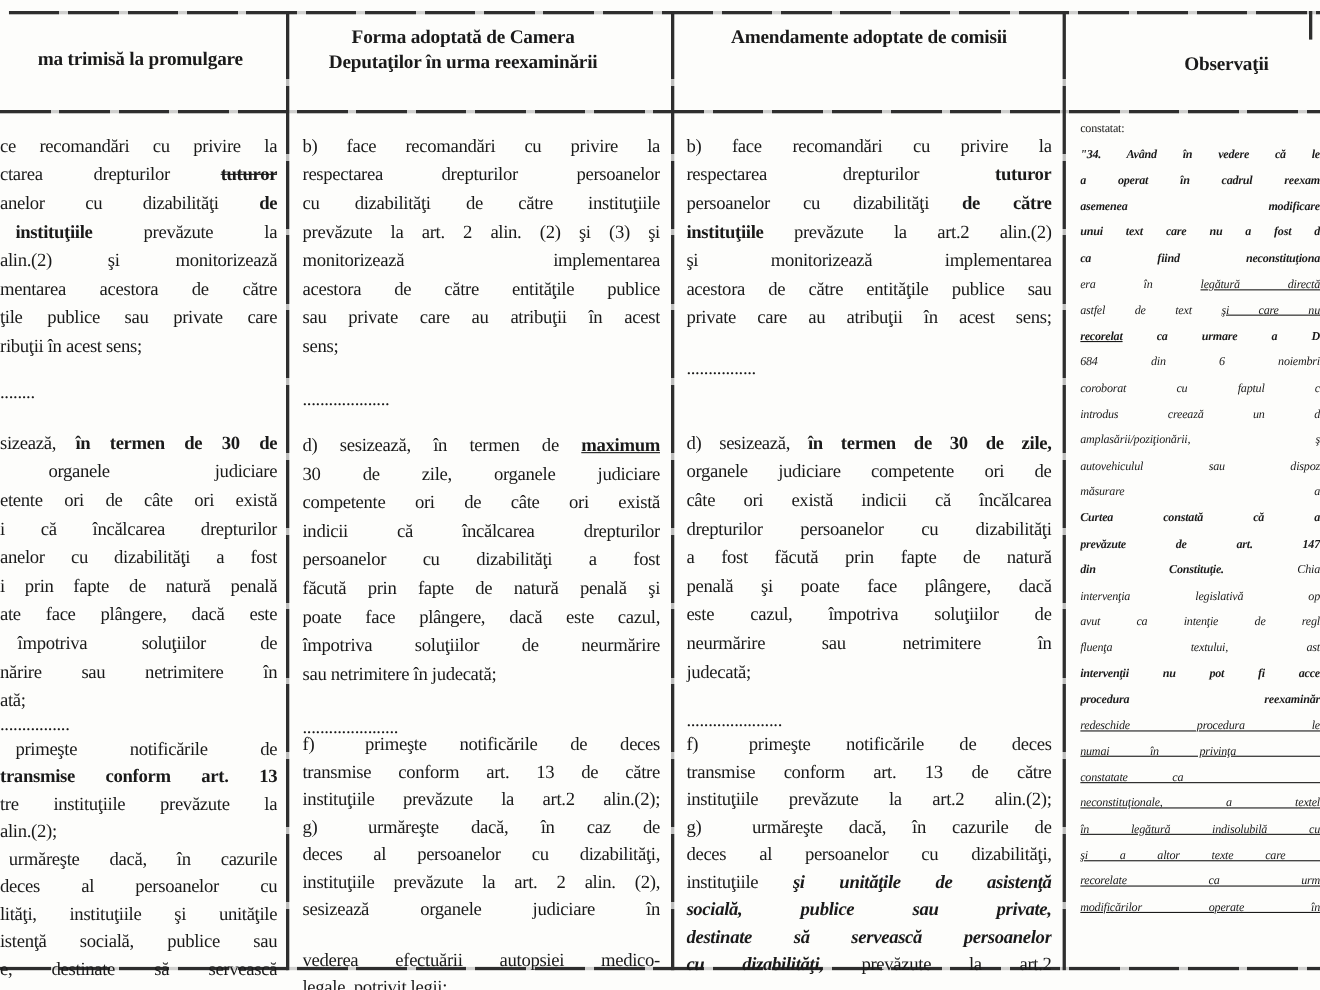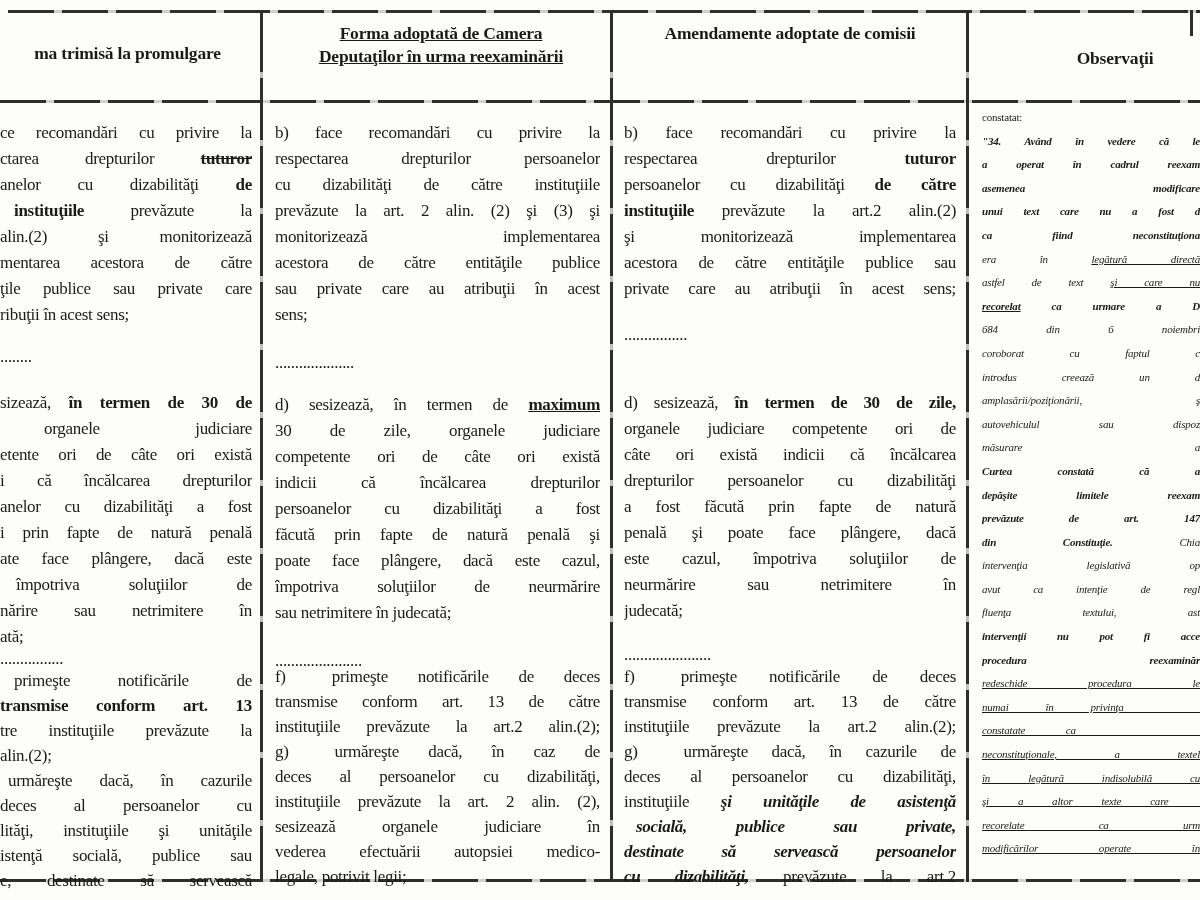--- a/index.html
+++ b/index.html
@@ -34,21 +34,21 @@
 
   <div class="hline" style="top:10px;left:8px;width:1192px;"></div>
   <div class="hline" style="top:100px;left:0;width:1200px;"></div>
   <div class="hline" style="top:879px;left:0;width:1200px;"></div>
   <div class="vline" style="left:260px;top:10px;height:872px;"></div>
   <div class="vline" style="left:610px;top:10px;height:872px;"></div>
   <div class="vline" style="left:966px;top:10px;height:872px;"></div>
   <div class="vline" style="left:1190px;top:10px;height:26px;"></div>
 
   <div class="hdr" style="left:0;width:255px;top:42px;">ma trimisă la promulgare</div>
-  <div class="hdr" style="left:272px;width:338px;top:22px;text-decoration:underline;">
+  <div class="hdr" style="left:252px;width:338px;top:22px;">
     <div>Forma adoptată de Camera</div>
     <div>Deputaţilor în urma reexaminării</div>
   </div>
   <div class="hdr" style="left:618px;width:344px;top:22px;">Amendamente adoptate de comisii</div>
   <div class="hdr" style="left:1040px;width:150px;top:47px;">Observaţii</div>
 
   <div class="col col1" style="left:0;width:252px;">
       <div class="block" style="top: 17px;">
         <div class="line j"><span>ce recomandări cu privire la</span></div>
         <div class="line j"><span>ctarea drepturilor </span><span class="b s">tuturor</span></div>
@@ -118,21 +118,21 @@
         <div class="line"><span>......................</span></div>
       </div>
       <div class="block" style="top: 561px;">
         <div class="line j" style="height: 25px; line-height: 25px;"><span>f)</span><span class="t"></span><span>primeşte notificările de deces</span></div>
         <div class="line j" style="height: 25px; line-height: 25px;"><span>transmise conform art. 13 de către</span></div>
         <div class="line j" style="height: 25px; line-height: 25px;"><span>instituţiile prevăzute la art.2 alin.(2);</span></div>
         <div class="line j" style="height: 25px; line-height: 25px;"><span>g)</span><span class="t"></span><span>urmăreşte dacă, în caz de</span></div>
         <div class="line j" style="height: 25px; line-height: 25px;"><span>deces al persoanelor cu dizabilităţi,</span></div>
         <div class="line j" style="height: 25px; line-height: 25px;"><span>instituţiile prevăzute la art. 2 alin. (2),</span></div>
         <div class="line j" style="height: 25px; line-height: 25px;"><span>sesizează organele judiciare în</span></div>
-        <div class="line j" style="height: 25px; line-height: 25px;"><span>vederea efectuării autopsiei medico-</span></div>
+        <div class="line j" style="height: 25px; line-height: 25px; margin-top: 21px;"><span>vederea efectuării autopsiei medico-</span></div>
         <div class="line" style="height: 25px; line-height: 25px;"><span>legale, potrivit legii;</span></div>
       </div>
     </div>
   <div class="col col3" style="left:624px;width:332px;">
       <div class="block" style="top: 17px;">
         <div class="line j"><span>b) face recomandări cu privire la</span></div>
         <div class="line j"><span>respectarea drepturilor </span><span class="b">tuturor</span></div>
         <div class="line j"><span>persoanelor cu dizabilităţi </span><span class="b">de către</span></div>
         <div class="line j"><span class="b">instituţiile</span><span> prevăzute la art.2 alin.(2)</span></div>
         <div class="line j"><span>şi monitorizează implementarea</span></div>
@@ -156,21 +156,21 @@
       <div class="block" style="top: 539px;">
         <div class="line"><span>......................</span></div>
       </div>
       <div class="block" style="top: 561px;">
         <div class="line j" style="height: 25px; line-height: 25px;"><span>f)</span><span class="t"></span><span>primeşte notificările de deces</span></div>
         <div class="line j" style="height: 25px; line-height: 25px;"><span>transmise conform art. 13 de către</span></div>
         <div class="line j" style="height: 25px; line-height: 25px;"><span>instituţiile prevăzute la art.2 alin.(2);</span></div>
         <div class="line j" style="height: 25px; line-height: 25px;"><span>g)</span><span class="t"></span><span>urmăreşte dacă, în cazurile de</span></div>
         <div class="line j" style="height: 25px; line-height: 25px;"><span>deces al persoanelor cu dizabilităţi,</span></div>
         <div class="line j" style="height: 25px; line-height: 25px;"><span>instituţiile </span><span class="b i">şi unităţile de asistenţă</span></div>
-        <div class="line j" style="height: 25px; line-height: 25px; margin-left: 12px;"><span class="b i">socială, publice sau private,</span></div>
+        <div class="line j" style="height: 25px; line-height: 25px;"><span class="b i">socială, publice sau private,</span></div>
         <div class="line j" style="height: 25px; line-height: 25px;"><span class="b i">destinate să servească persoanelor</span></div>
         <div class="line j" style="height: 25px; line-height: 25px;"><span class="b i">cu dizabilităţi,</span><span> prevăzute la art.2</span></div>
       </div>
     </div>
   <div class="col col4" style="left:982px;width:218px;">
       <div class="block" style="top: 3px;">
         <div class="line" style="height: 23.6px; line-height: 23.6px;"><span class="r">constatat:</span></div>
         <div class="line j" style="height: 23.6px; line-height: 23.6px;"><span class="b">"34. Având în vedere că le</span></div>
         <div class="line j" style="height: 23.6px; line-height: 23.6px;"><span class="b">a operat în cadrul reexam</span></div>
         <div class="line j" style="height: 23.6px; line-height: 23.6px;"><span class="b">asemenea modificare</span></div>
@@ -179,21 +179,20 @@
         <div class="line j" style="height: 23.6px; line-height: 23.6px;"><span>era în </span><span class="u">legătură directă</span></div>
         <div class="line j" style="height: 23.6px; line-height: 23.6px;"><span>astfel de text </span><span class="u">şi care nu</span></div>
         <div class="line j" style="height: 23.6px; line-height: 23.6px; font-weight: bold;"><span class="u">recorelat</span><span> ca urmare a D</span></div>
         <div class="line j" style="height: 23.6px; line-height: 23.6px;"><span>684 din 6 noiembri</span></div>
         <div class="line j" style="height: 23.6px; line-height: 23.6px;"><span>coroborat cu faptul c</span></div>
         <div class="line j" style="height: 23.6px; line-height: 23.6px;"><span>introdus creează un d</span></div>
         <div class="line j" style="height: 23.6px; line-height: 23.6px;"><span>amplasării/poziţionării, ş</span></div>
         <div class="line j" style="height: 23.6px; line-height: 23.6px;"><span>autovehiculul sau dispoz</span></div>
         <div class="line j" style="height: 23.6px; line-height: 23.6px;"><span>măsurare a</span></div>
         <div class="line j" style="height: 23.6px; line-height: 23.6px;"><span class="b">Curtea constată că a</span></div>
-        <div class="line j" style="height: 23.6px; line-height: 23.6px;"><span class="b">depăşite limitele reexam</span></div>
         <div class="line j" style="height: 23.6px; line-height: 23.6px;"><span class="b">prevăzute de art. 147</span></div>
         <div class="line j" style="height: 23.6px; line-height: 23.6px;"><span class="b">din Constituţie.</span><span> Chia</span></div>
         <div class="line j" style="height: 23.6px; line-height: 23.6px;"><span>intervenţia legislativă op</span></div>
         <div class="line j" style="height: 23.6px; line-height: 23.6px;"><span>avut ca intenţie de regl</span></div>
         <div class="line j" style="height: 23.6px; line-height: 23.6px;"><span>fluenţa textului, ast</span></div>
         <div class="line j" style="height: 23.6px; line-height: 23.6px;"><span class="b">intervenţii nu pot fi acce</span></div>
         <div class="line j" style="height: 23.6px; line-height: 23.6px;"><span class="b">procedura reexaminăr</span></div>
         <div class="line j" style="height: 23.6px; line-height: 23.6px;"><span class="u">redeschide procedura le</span></div>
         <div class="line j" style="height: 23.6px; line-height: 23.6px;"><span class="u">numai în privinţa &nbsp;&nbsp;</span></div>
         <div class="line j" style="height: 23.6px; line-height: 23.6px;"><span class="u">constatate ca &nbsp;&nbsp;&nbsp;</span></div>

